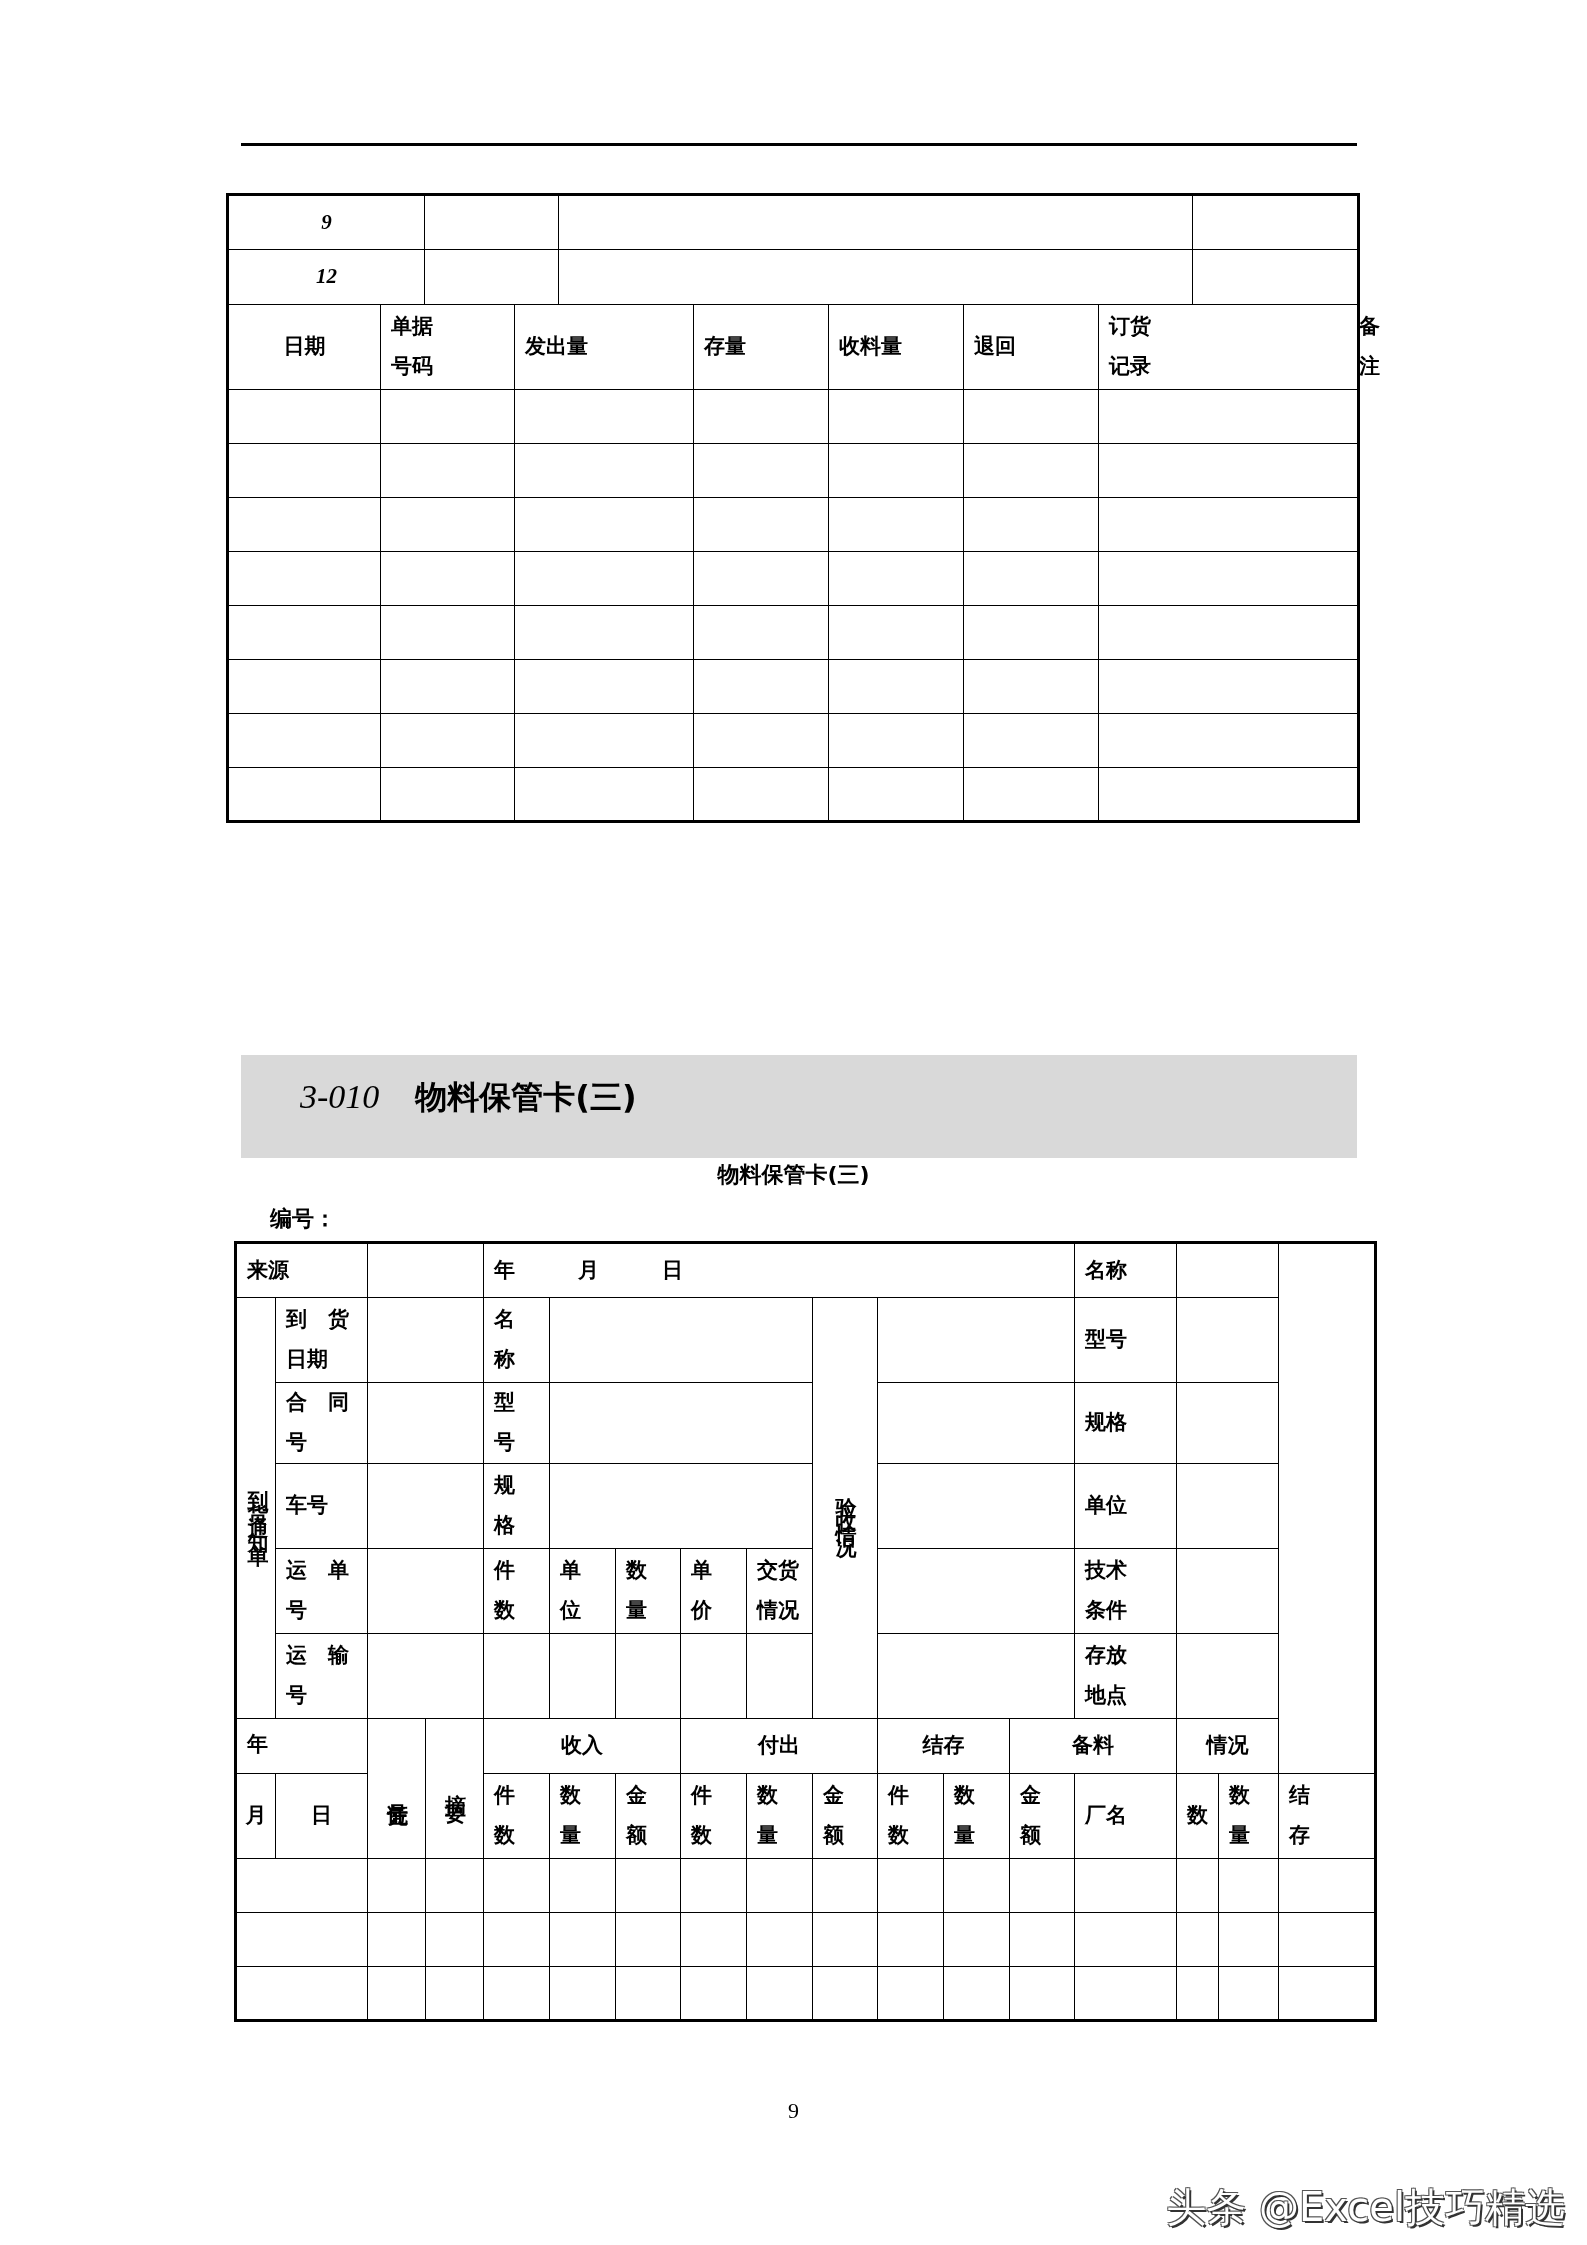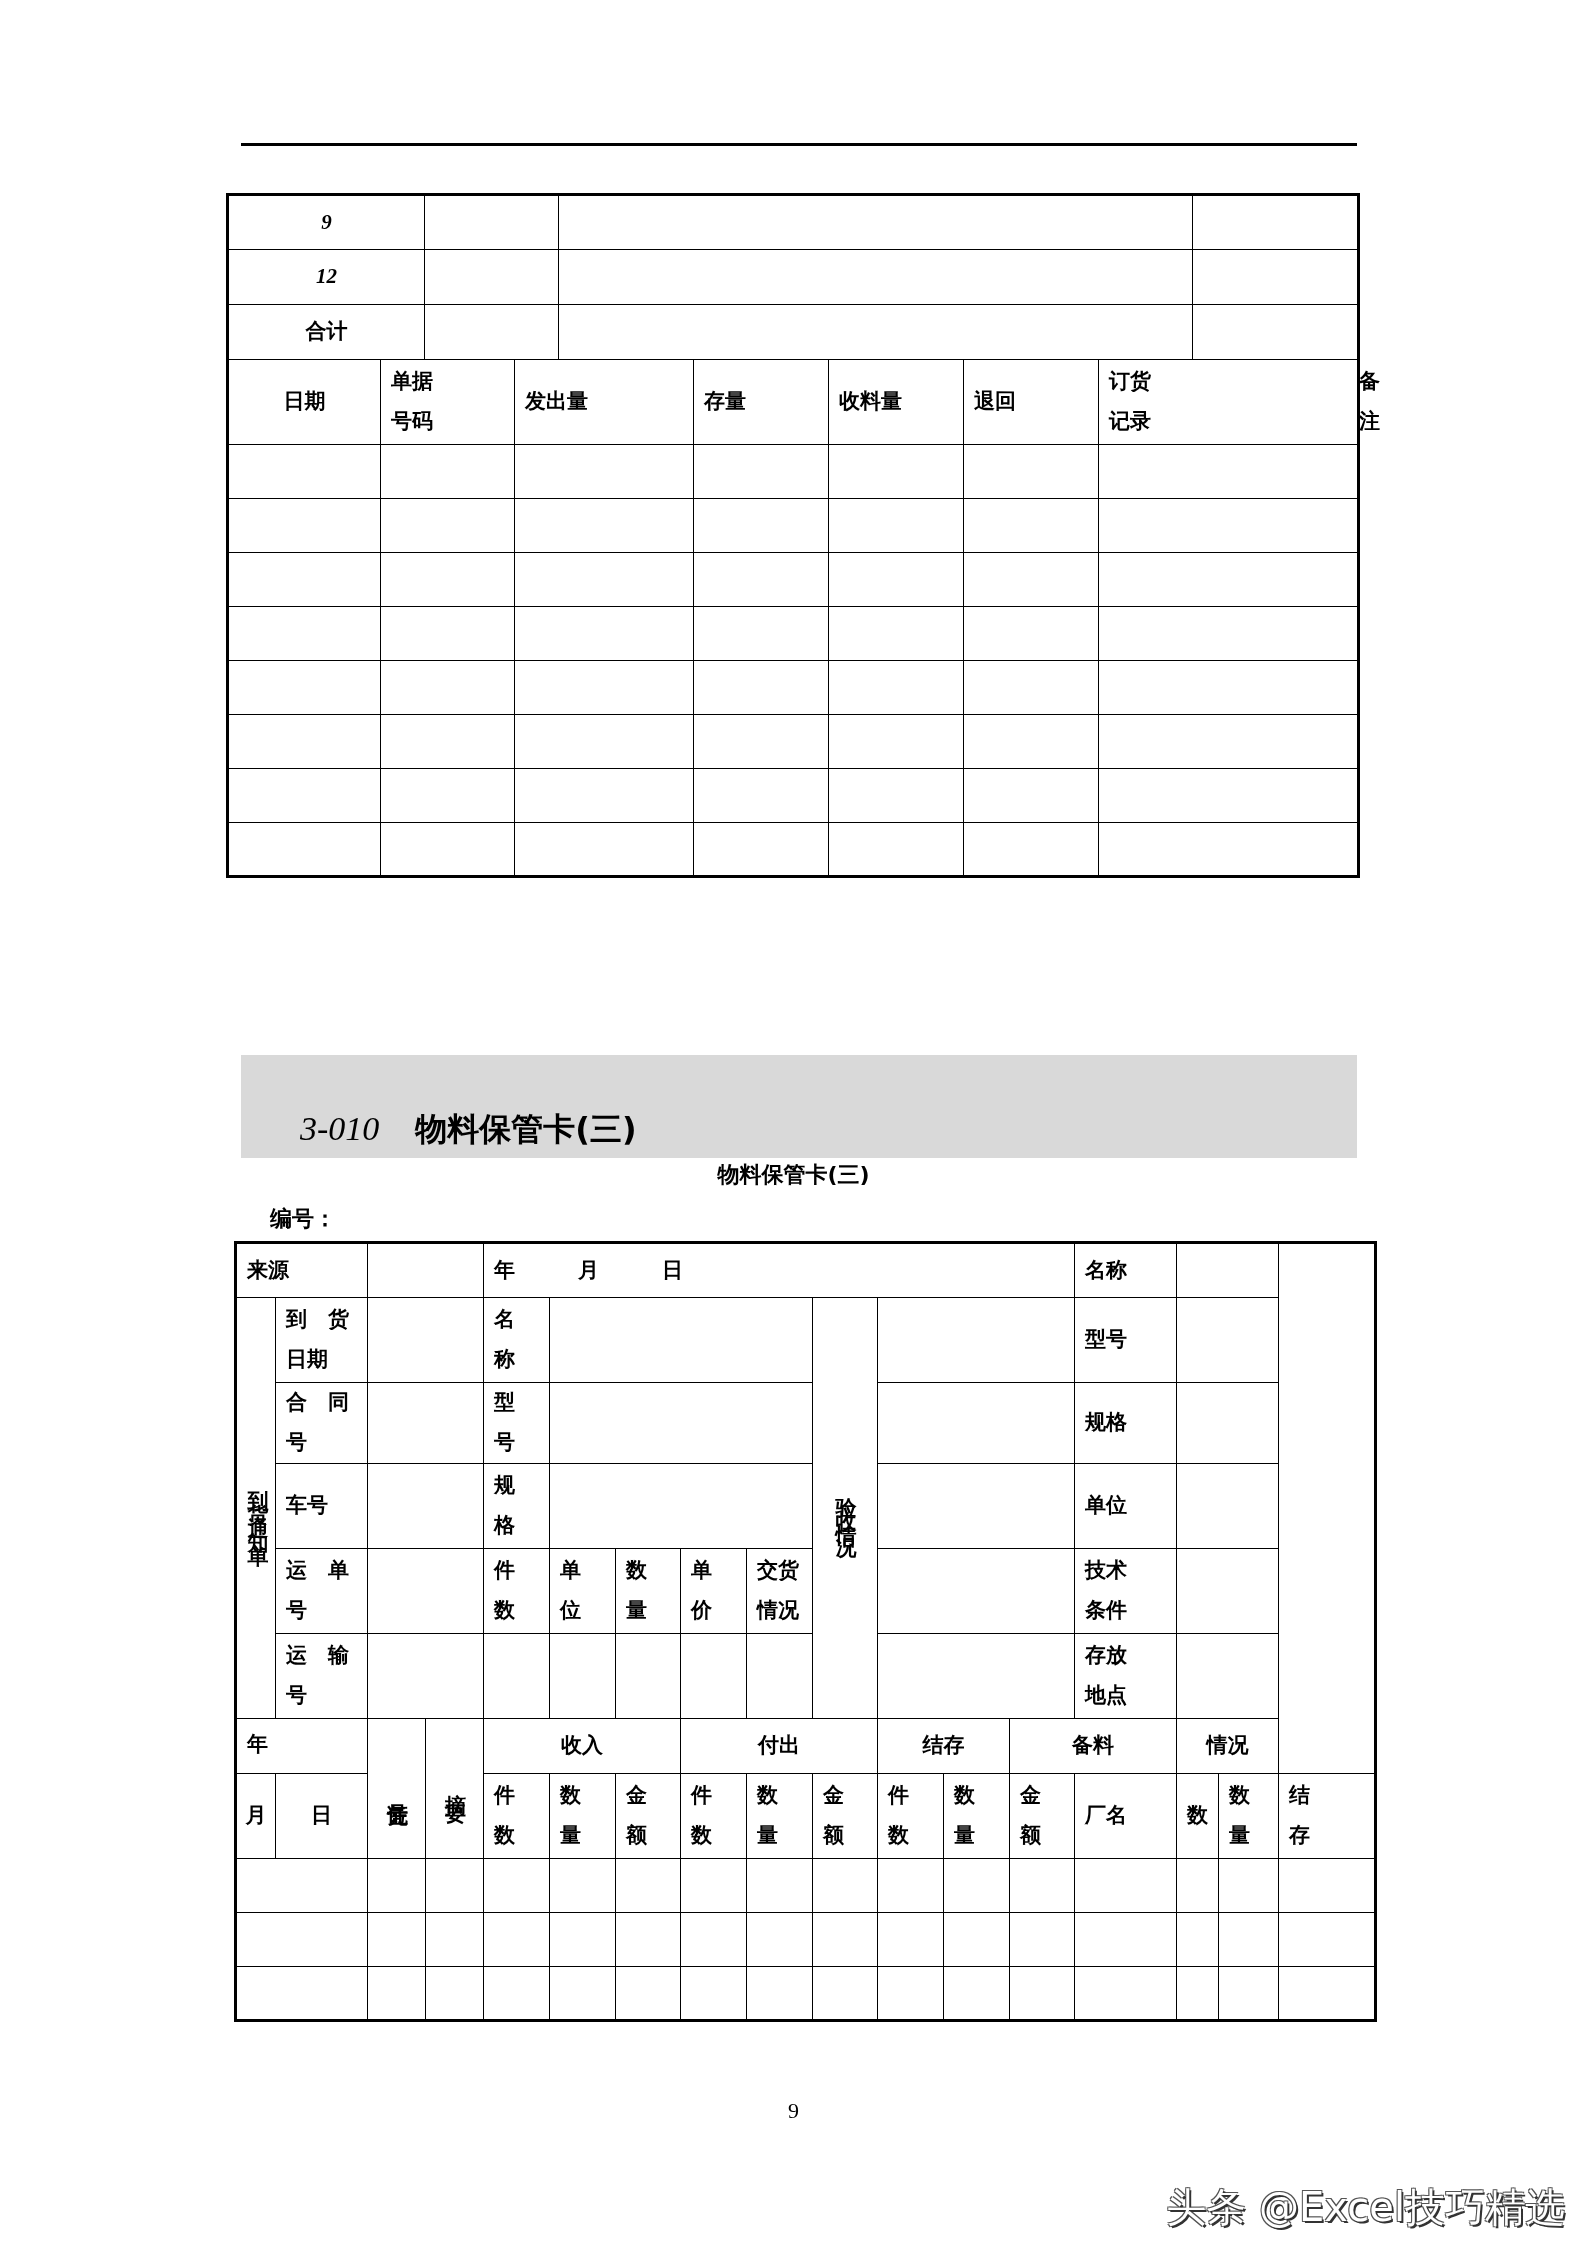--- a/index.html
+++ b/index.html
@@ -6,21 +6,21 @@
   body { width:1587px; height:2245px; position:relative; overflow:hidden;
          font-family:"DejaVu Sans", sans-serif; color:#000; }
   .rule { position:absolute; left:241px; top:143px; width:1116px; height:3px; background:#000; }
   table.grid { position:absolute; border-collapse:collapse; table-layout:fixed; }
   table.grid td { border:1.5px solid #000; padding:0; font-size:21px; font-weight:bold; vertical-align:middle; line-height:1.9; }
   table.outer { border:3px solid #000; }
   .num { font-family:"Liberation Serif", serif; font-style:italic; font-weight:normal; font-size:24px; text-align:center; }
   .c { text-align:center; }
   .l { text-align:left; padding-left:10px !important; }
   .band { position:absolute; left:241px; top:1055px; width:1116px; height:103px; background:#d9d9d9; }
-  .band-title { position:absolute; left:300px; top:1076px; font-size:32px; font-weight:bold;margin-top:32px; }
+  .band-title { position:absolute; left:300px; top:1076px; font-size:32px; font-weight:bold; }
   .band-title .code { font-family:"Liberation Serif", serif; font-style:italic; font-weight:normal; font-size:34px; margin-right:36px; }
   .subtitle { position:absolute; left:0; width:1587px; top:1160px; text-align:center; font-size:22px; font-weight:bold; }
   .serial { position:absolute; left:270px; top:1204px; font-size:22px; font-weight:bold; }
   .pagenum { position:absolute; left:0; width:1587px; top:2098px; text-align:center; font-family:"Liberation Serif", serif; font-size:22px; }
   .watermark { position:absolute; right:22px; top:2180px; font-size:40px; color:#fff;
                text-shadow: 2px 2px 0 #333, -1px -1px 0 #555, 1px -1px 0 #555, -1px 1px 0 #555; }
   .vert { writing-mode:vertical-rl; text-orientation:upright; letter-spacing:14px; margin:auto; }
   .stack span { display:block; }
 </style>
 </head>
@@ -43,26 +43,20 @@
   </colgroup>
   <tbody>
       <tr style="height:55px">
     <td colspan="2" class="num">9</td>
     <td colspan="2"></td>
     <td colspan="5"></td>
     <td></td>
   </tr>
   <tr style="height:55px">
     <td colspan="2" class="num">12</td>
-    <td colspan="2"></td>
-    <td colspan="5"></td>
-    <td></td>
-  </tr>
-  <tr style="height:55px">
-    <td colspan="2" class="c">合计</td>
     <td colspan="2"></td>
     <td colspan="5"></td>
     <td></td>
   </tr>
   <tr style="height:85px">
     <td class="c"><span>日期</span></td>
     <td colspan="2" class="l stack">
           <span>单据</span>
           <span>号码</span>
         </td>

